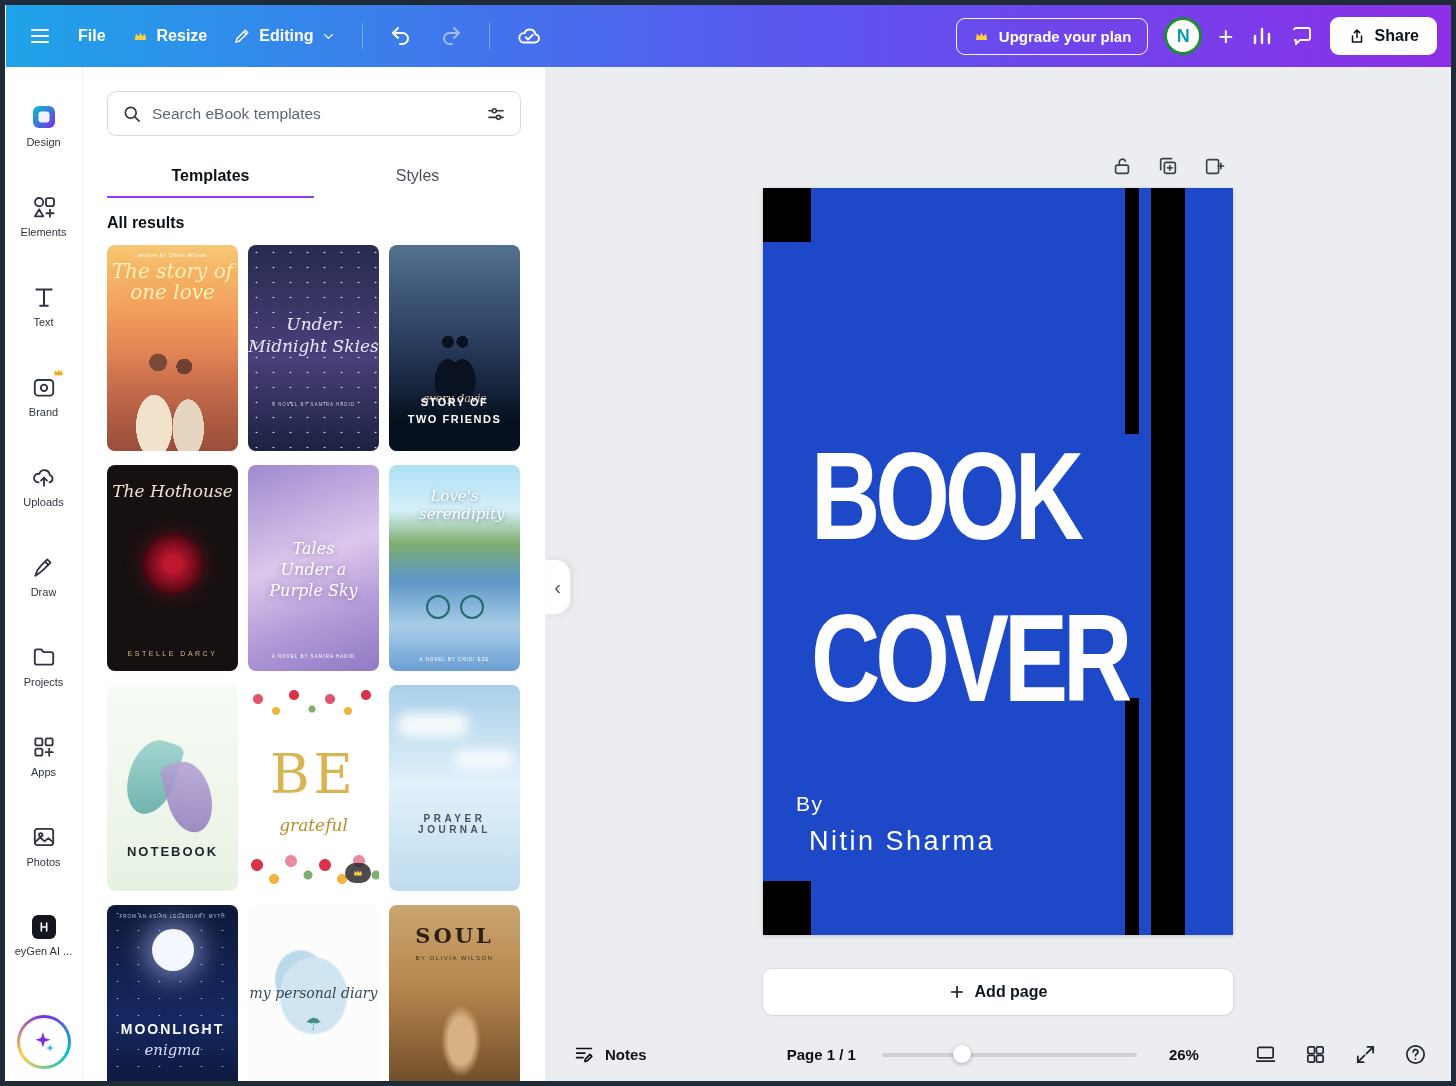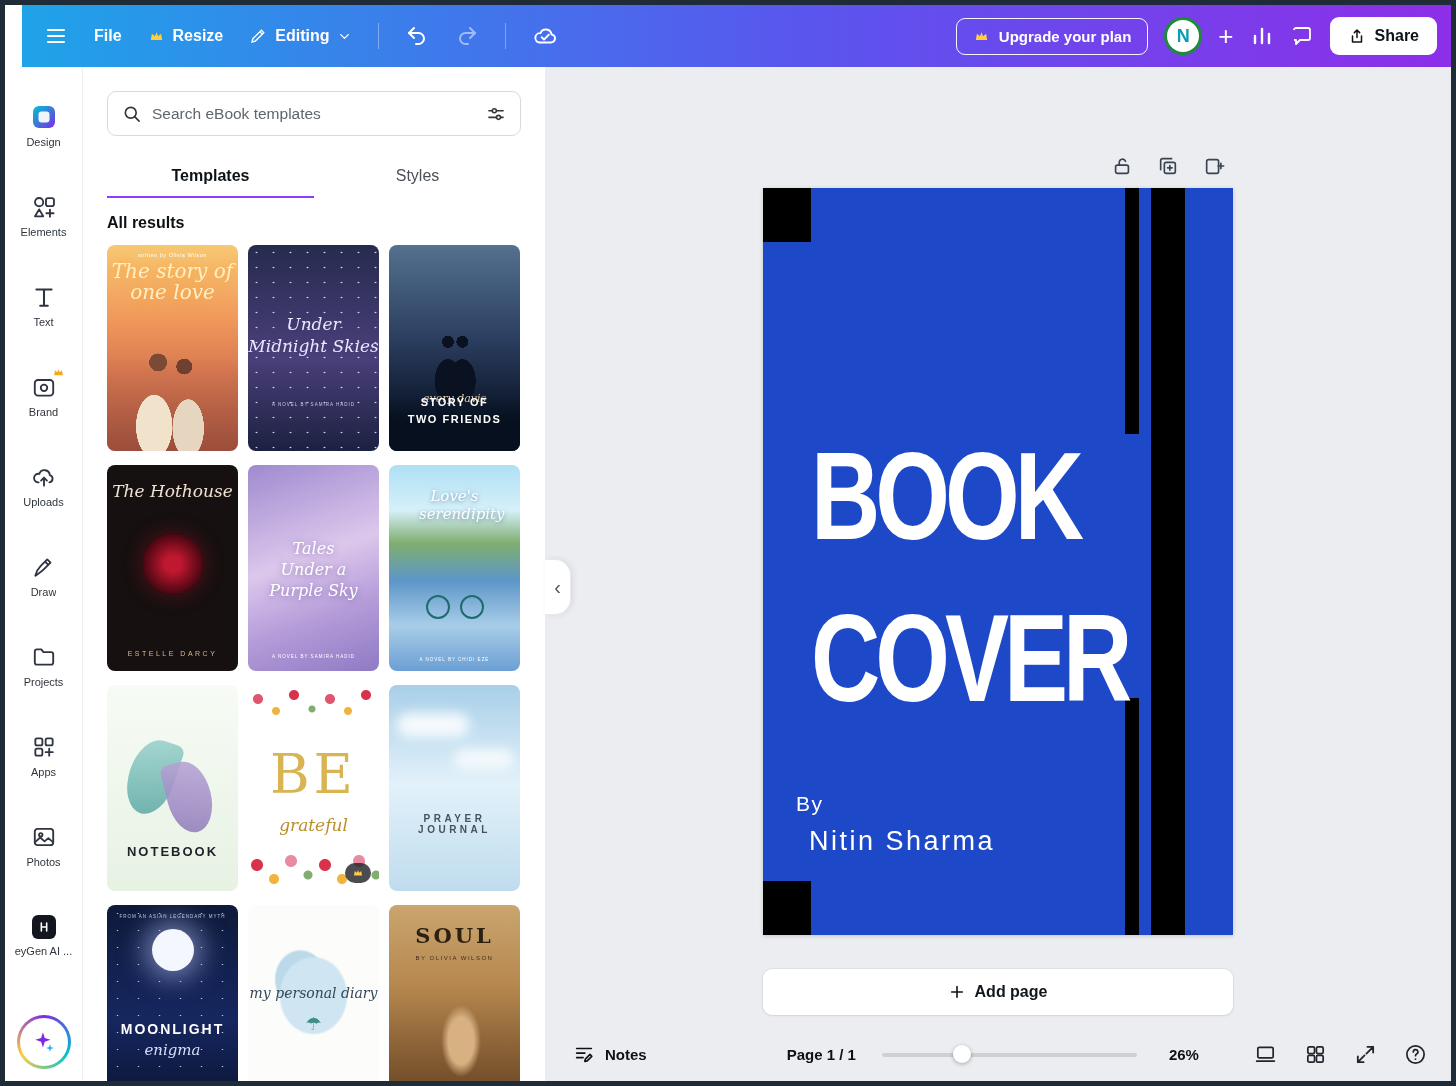--- a/index.html
+++ b/index.html
@@ -1,20 +1,20 @@
 <!DOCTYPE html>
 <html><head>
 <meta charset="utf-8">
 <style>
   * { margin:0; padding:0; box-sizing:border-box; }
   html,body { width:1456px; height:1086px; font-family:"Liberation Sans", sans-serif; }
   .app { position:relative; width:1456px; height:1086px; border:5px solid #1f2b36; background:#fff; overflow:hidden; }
 
   
-  .topbar { position:absolute; top:0; left:17px; right:0; height:62px;
+  .topbar { position:absolute; top:0; left:1px; right:0; height:62px;
     background:linear-gradient(90deg,#1fa3e8 0%, #5a55ee 55%, #8d2fe8 100%);
     display:flex; align-items:center; padding:0 14px 0 22px; color:#fff; }
   .tb-left { display:flex; align-items:center; gap:26px; }
   .tb-right { margin-left:auto; display:flex; align-items:center; gap:16px; }
   .tb-item { display:flex; align-items:center; gap:8px; font-size:16px; font-weight:600; color:#fff; cursor:pointer; background:none; border:none; font-family:inherit; }
   .tb-divider { width:1px; height:26px; background:rgba(255,255,255,.35); }
   .dim { opacity:.5; }
   .upgrade-btn { display:flex; align-items:center; gap:9px; border:1.5px solid rgba(255,255,255,.95); border-radius:9px; padding:9px 16px; font-size:15px; font-weight:700; color:#fff; background:transparent; cursor:pointer; font-family:inherit;margin-left:10px;}
   .avatar { width:38px; height:38px; border-radius:50%; background:#fff; border:3px solid #1d8a3c; color:#0b9bb4; font-weight:700; font-size:18px; display:flex; align-items:center; justify-content:center; cursor:pointer; }
   .plus-glyph { font-size:26px; font-weight:400; color:#fff; cursor:pointer; line-height:1; }

